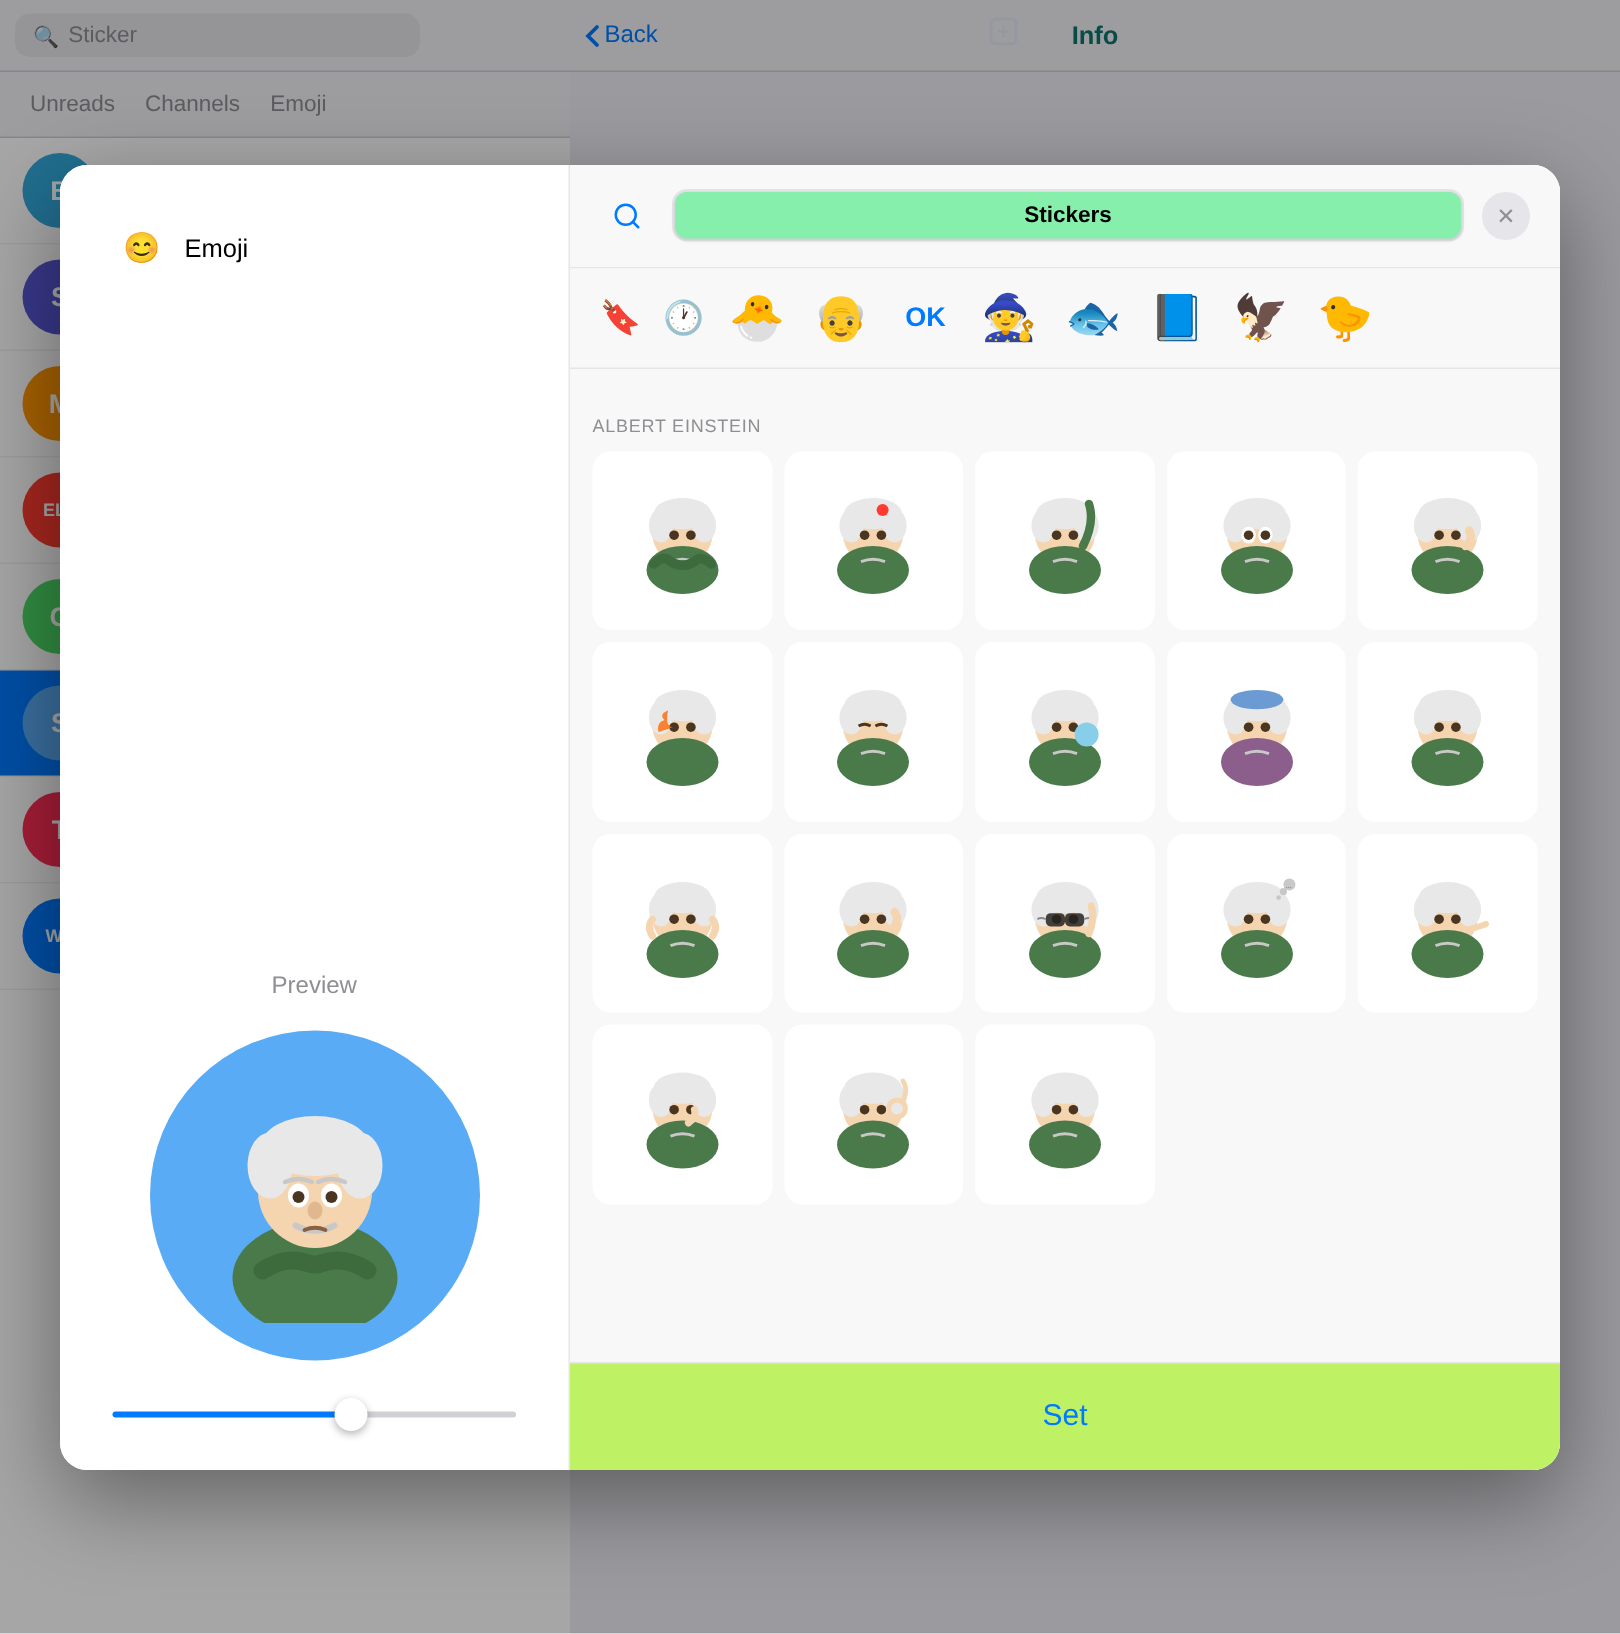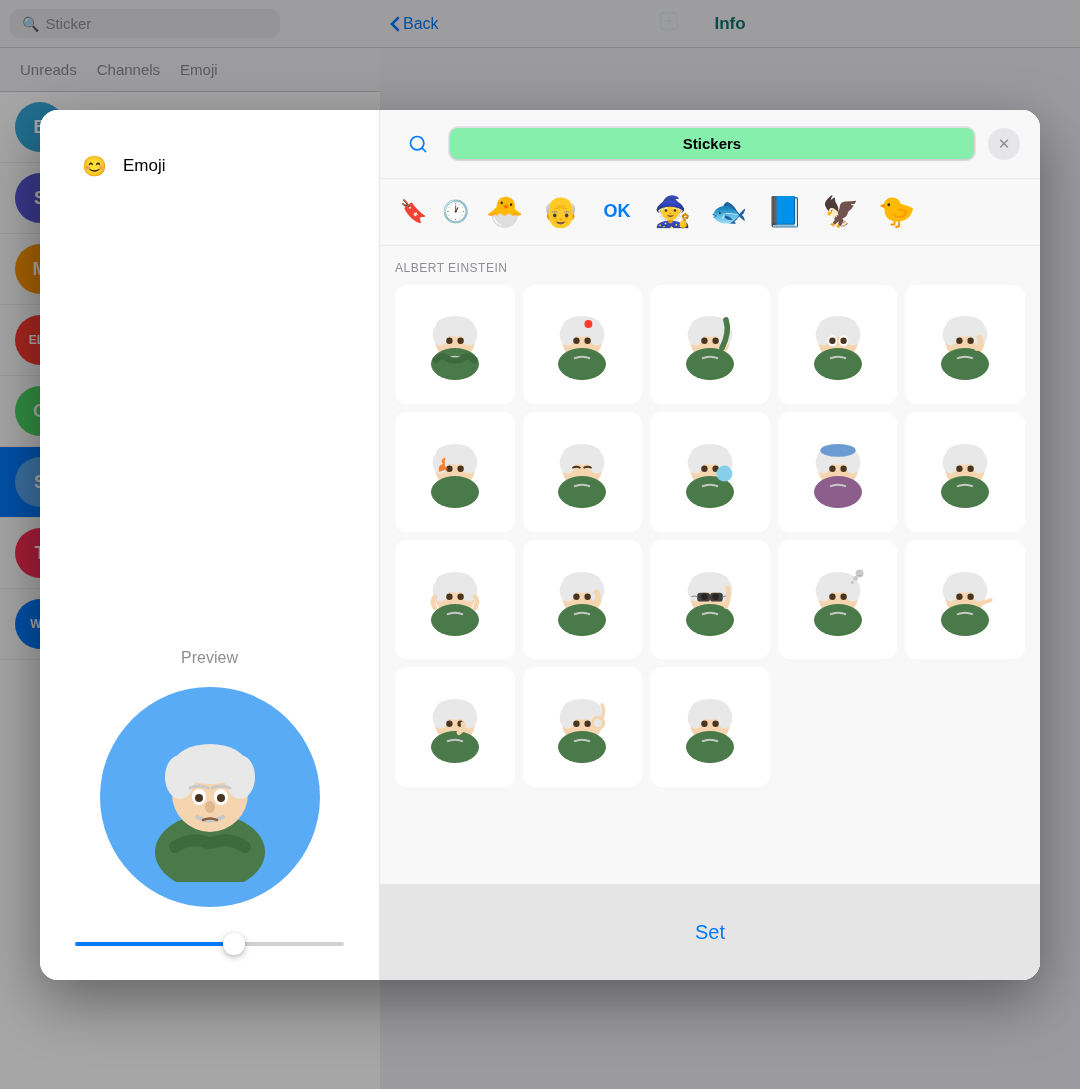--- a/index.html
+++ b/index.html
@@ -325,20 +325,21 @@
     .sticker-grid-area::-webkit-scrollbar { width: 4px; }
     .sticker-grid-area::-webkit-scrollbar-thumb { background: #c8c8cc; border-radius: 2px; }
 
     .section-label {
       font-size: 12px;
       font-weight: 500;
       color: #8e8e93;
       letter-spacing: 0.5px;
       margin-bottom: 10px;
       text-transform: uppercase;
+      margin-top: 16px;
     }
 
     .sticker-grid {
       display: grid;
       grid-template-columns: repeat(5, 1fr);
       gap: 8px;
       margin-bottom: 15px;
     }
 
     .sticker-cell {
@@ -347,22 +348,22 @@
       border-radius: 12px;
       display: flex;
       align-items: center;
       justify-content: center;
       font-size: 52px;
       cursor: pointer;
     }
 
     
     .set-btn-container {
-      padding: 28px 20px;
-      background: #e5e5e5;
+      padding: 16px 20px;
+      background: #bef264;
       border-top: 1px solid #e5e5ea;
     }
     .set-btn {
       width: 100%;
       background: transparent;
       border: none;
       font-size: 20px;
       font-weight: 400;
       color: #007aff;
       cursor: pointer;

